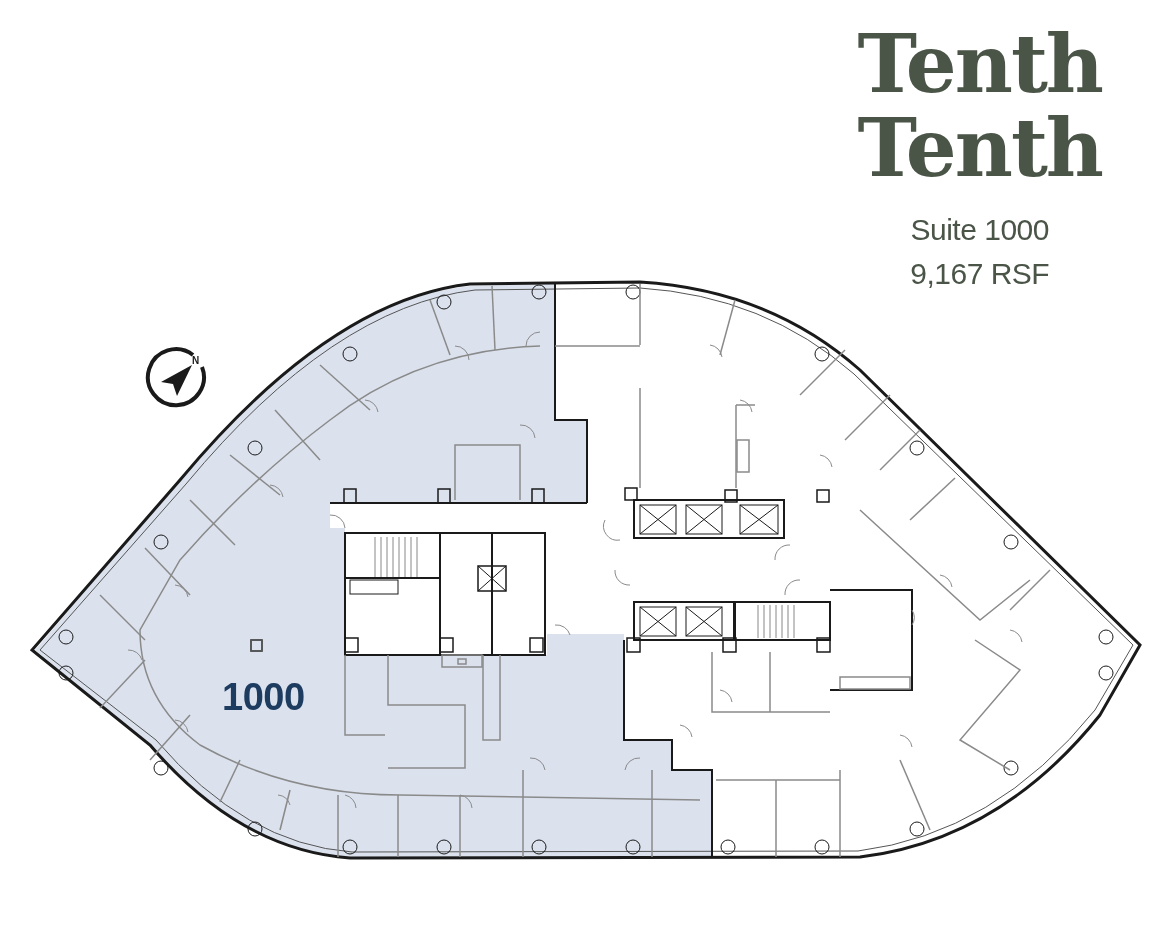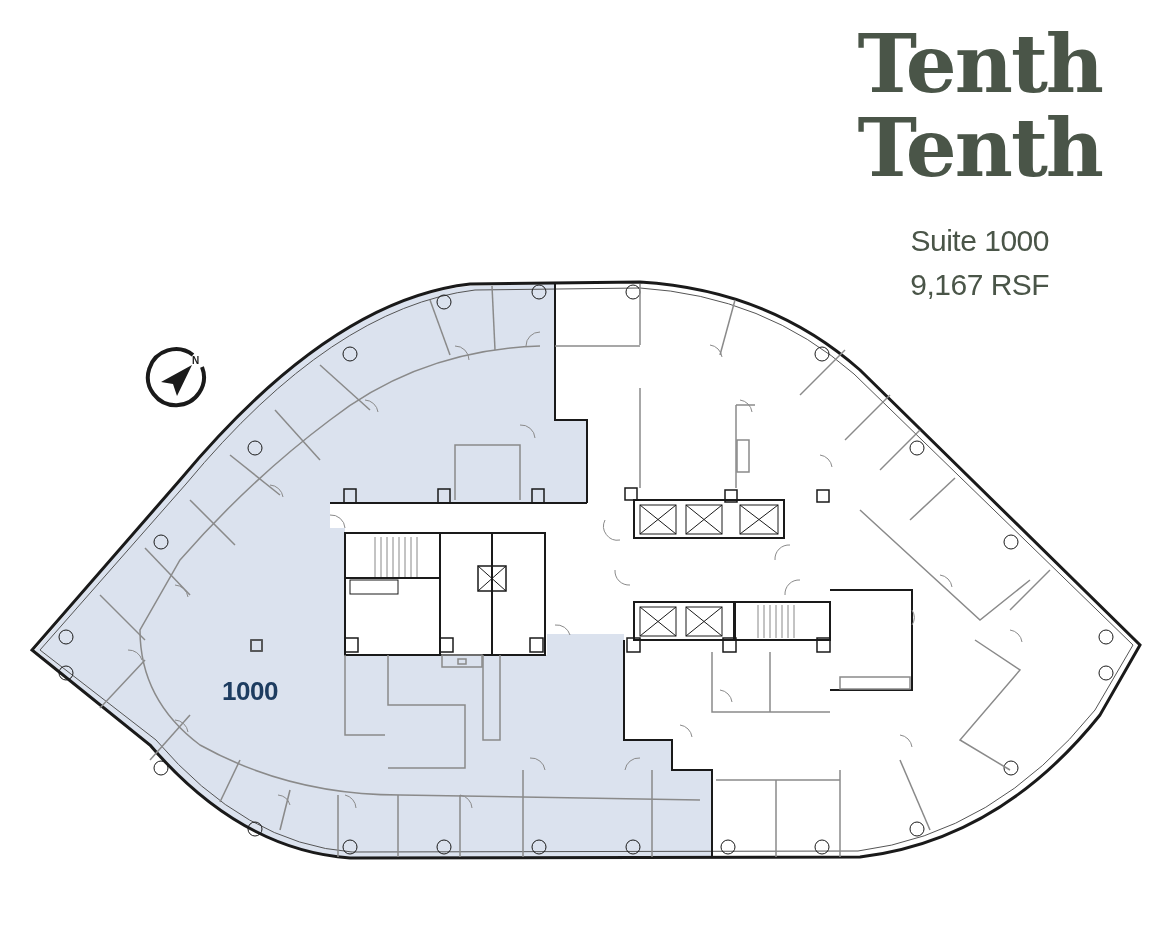--- a/index.html
+++ b/index.html
@@ -1,22 +1,22 @@
 <!DOCTYPE html>
 <html><head>
 <meta charset="utf-8">
 <style>
   html,body{margin:0;padding:0;background:#ffffff;}
   body{width:1164px;height:936px;position:relative;overflow:hidden;font-family:"Liberation Sans",sans-serif;}
   .title-block{position:absolute;right:62px;top:22px;text-align:center;color:#4a5548;}
   .title-line{font-family:"DejaVu Serif",serif;font-weight:bold;font-size:80px;line-height:84px;letter-spacing:-2px;display:block;}
   .sub-line{font-family:"Liberation Sans",sans-serif;font-size:30px;line-height:44px;display:block;letter-spacing:-0.5px;}
-  .sub-first{margin-top:29px;}
+  .sub-first{margin-top:18px;}
   svg.plan{position:absolute;left:0;top:0;}
-  .suite-label{position:absolute;left:222px;top:676px;font-family:"Liberation Sans",sans-serif;font-size:26px;font-weight:bold;color:#1d3c60;letter-spacing:-0.5px;}
+  .suite-label{position:absolute;left:222px;top:676px;font-family:"Liberation Sans",sans-serif;font-size:38px;font-weight:bold;color:#1d3c60;letter-spacing:-0.5px;}
   .compass{position:absolute;left:145px;top:345px;width:66px;height:66px;}
 </style>
 </head>
 <body>
 
 <div class="title-block">
   <span class="title-line">Tenth</span>
   <span class="title-line">Tenth</span>
   <span class="sub-line sub-first">Suite 1000</span>
   <span class="sub-line">9,167 RSF</span>

